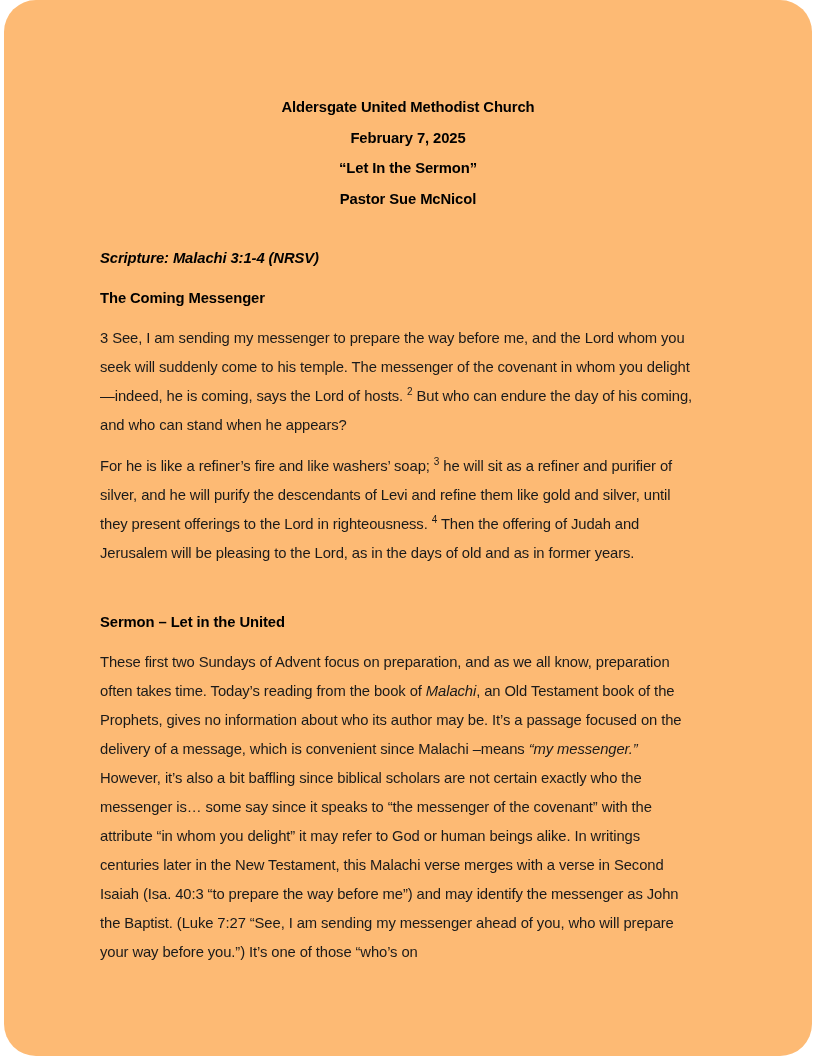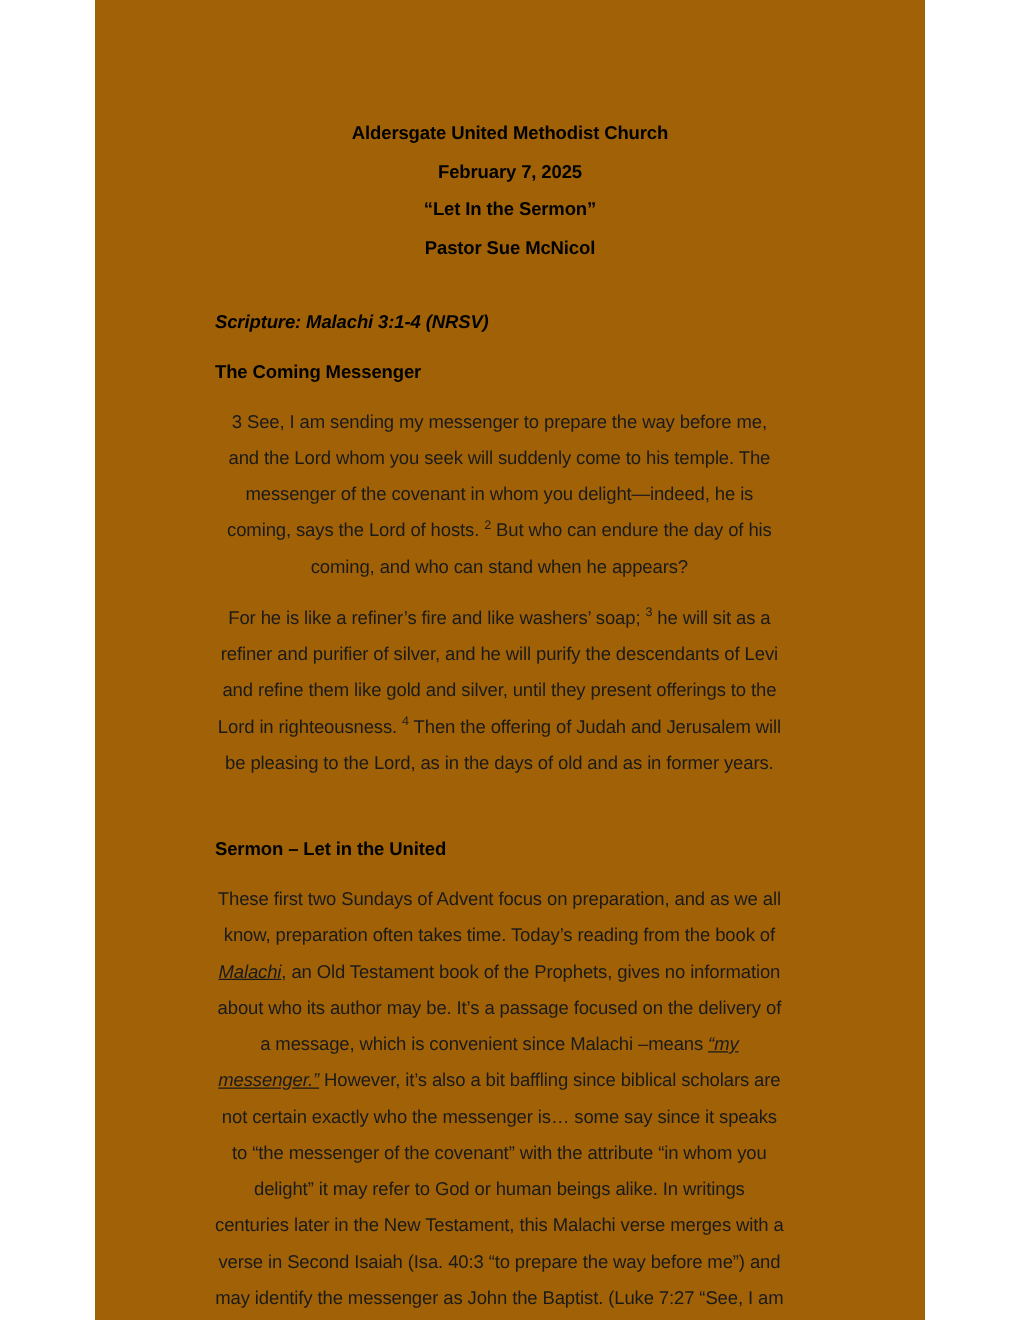--- a/index.html
+++ b/index.html
@@ -2,31 +2,32 @@
 <html><head>
 <meta charset="utf-8">
 <style>
   html, body {
     margin: 0;
     padding: 0;
     background: #ffffff;
   }
   .page {
     position: relative;
-    width: 664px;
+    width: 808px;
     height: 1056px;
     margin: 0 auto;
-    background: #a16207;
+    background: #fdba74;
     box-sizing: border-box;
     padding: 92px 96px 0 96px;
     font-family: "Liberation Sans", sans-serif;
     font-size: 14.8px;
     letter-spacing: -0.1px;
     color: #1a1a1a;
     overflow: hidden;
+    border-radius: 32px;
   }
   .doc-header p {
     margin: 0;
     line-height: 30.5px;
     text-align: center;
     font-weight: 700;
     color: #000000;
   }
   .heading {
     margin: 0 0 11px 0;
@@ -37,30 +38,29 @@
   .scripture-heading {
     margin-top: 30px;
     font-style: italic;
   }
   .sermon-heading {
     margin-top: 40px;
   }
   .body-par {
     margin: 0 17px 12px 0;
     line-height: 29px;
-    text-align: center;
+    text-align: left;
   }
   .body-par sup {
     font-size: 10px;
     line-height: 0;
     vertical-align: super;
   }
   .body-par em {
     font-style: italic;
-    text-decoration: underline;
   }
 </style>
 </head>
 <body>
 
 <div class="page">
 
   <div class="doc-header">
     <p>Aldersgate United Methodist Church</p>
     <p>February 7, 2025</p>

